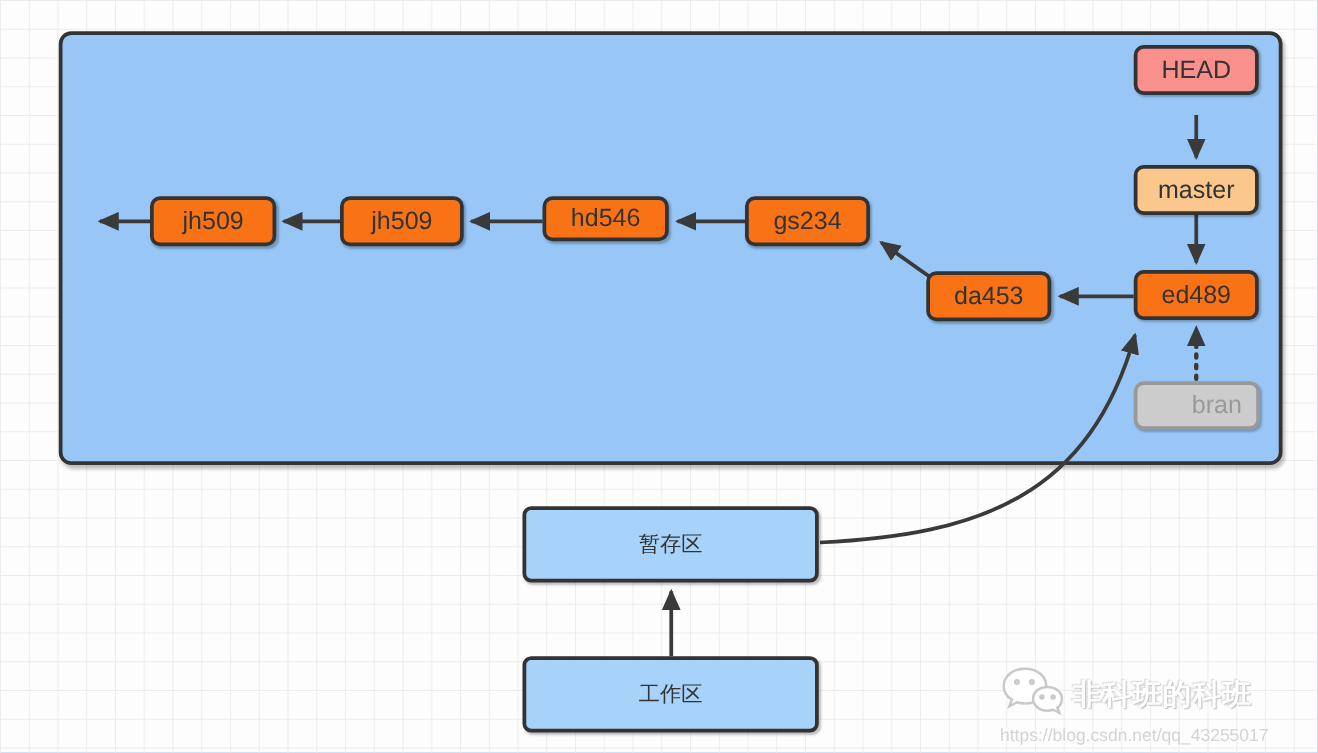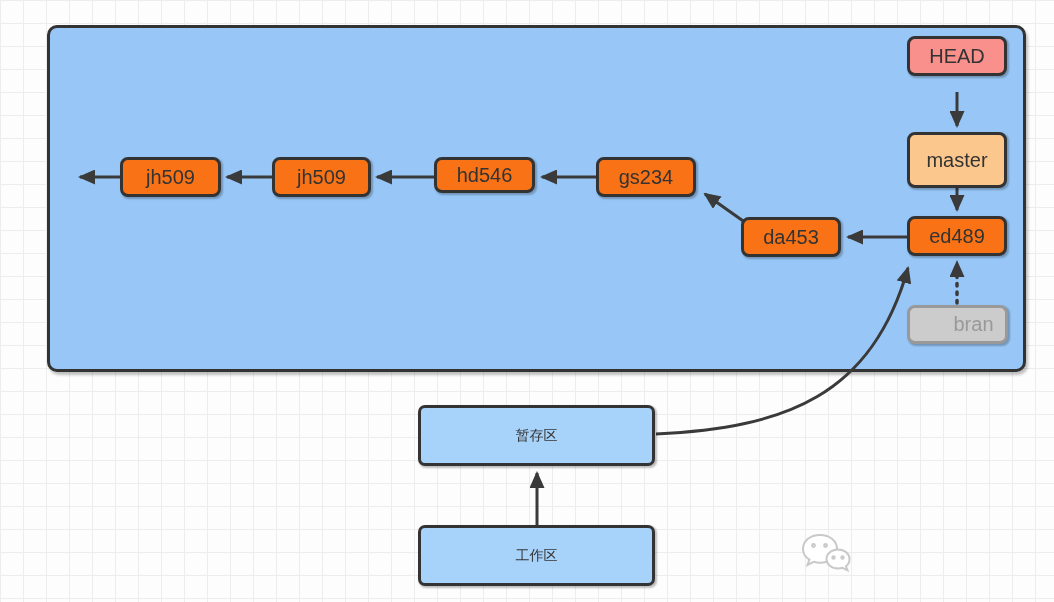--- a/index.html
+++ b/index.html
@@ -48,21 +48,21 @@
 
   .area-box {
     position: absolute;
     display: flex;
     align-items: center;
     justify-content: center;
     width: 237px; height: 61px;
     background: #A7D2FA;
     border: 3px solid #333333;
     border-radius: 7px;
-    font-size: 14px;
+    font-size: 17px;
     color: #333333;
     z-index: 3;
     box-shadow: 1.5px 1.5px 2px rgba(0,0,0,0.25);
   }
 
   
   .watermark {
     position: absolute;
     left: 800px; top: 532px;
     width: 246px;
@@ -128,21 +128,21 @@
 <div class="node commit" style="left:741px; top:217px; width:100px; height:40px;justify-content:center;">
   <span>da453</span>
 </div>
 <div class="node commit" style="left:907px; top:216px; width:100px; height:40px;">
   <span>ed489</span>
 </div>
 
 <div class="node head" style="left:907px; top:36px; width:100px; height:40px;">
   <span>HEAD</span>
 </div>
-<div class="node master" style="left:907px; top:132px; width:100px; height:56px;">
+<div class="node master" style="left:907px; top:132px; width:100px; height:40px;">
   <span>master</span>
 </div>
 <div class="node branch" style="left:907px; top:305px; width:101px; height:39px;">
   <span>bran</span>
 </div>
 
 <div class="area-box" style="left:418px; top:405px;">
   <span>暂存区</span>
 </div>
 <div class="area-box" style="left:418px; top:525px;">
@@ -156,14 +156,16 @@
         <path d="M 20 3 C 10 3, 3 9, 3 17 C 3 21.5, 5.5 25.3, 9.5 27.7 L 7.5 33 L 13.8 29.8 C 15.7 30.4, 17.8 30.8, 20 30.8 C 30 30.8, 37 24.8, 37 17 C 37 9, 30 3, 20 3 Z"></path>
         <path d="M 38 17.5 C 31.5 17.5, 26.5 21.7, 26.5 27 C 26.5 32.3, 31.5 36.5, 38 36.5 C 39.6 36.5, 41.1 36.2, 42.5 35.8 L 47.5 38.3 L 45.9 34.2 C 48.6 32.4, 49.5 30, 49.5 27 C 49.5 21.7, 44.5 17.5, 38 17.5 Z"></path>
       </g>
       <g fill="none" stroke="#c9c9c9" stroke-width="2" stroke-linecap="round">
         <circle cx="13.5" cy="13.5" r="1.4"></circle>
         <circle cx="25.5" cy="13.5" r="1.4"></circle>
         <circle cx="33.5" cy="25.5" r="1.2"></circle>
         <circle cx="42.5" cy="25.5" r="1.2"></circle>
       </g>
     </svg>
+    <span class="watermark-name">非科班的科班</span>
   </div>
+  <div class="watermark-url">https://blog.csdn.net/qq_43255017</div>
 </div>
 
 </body></html>

